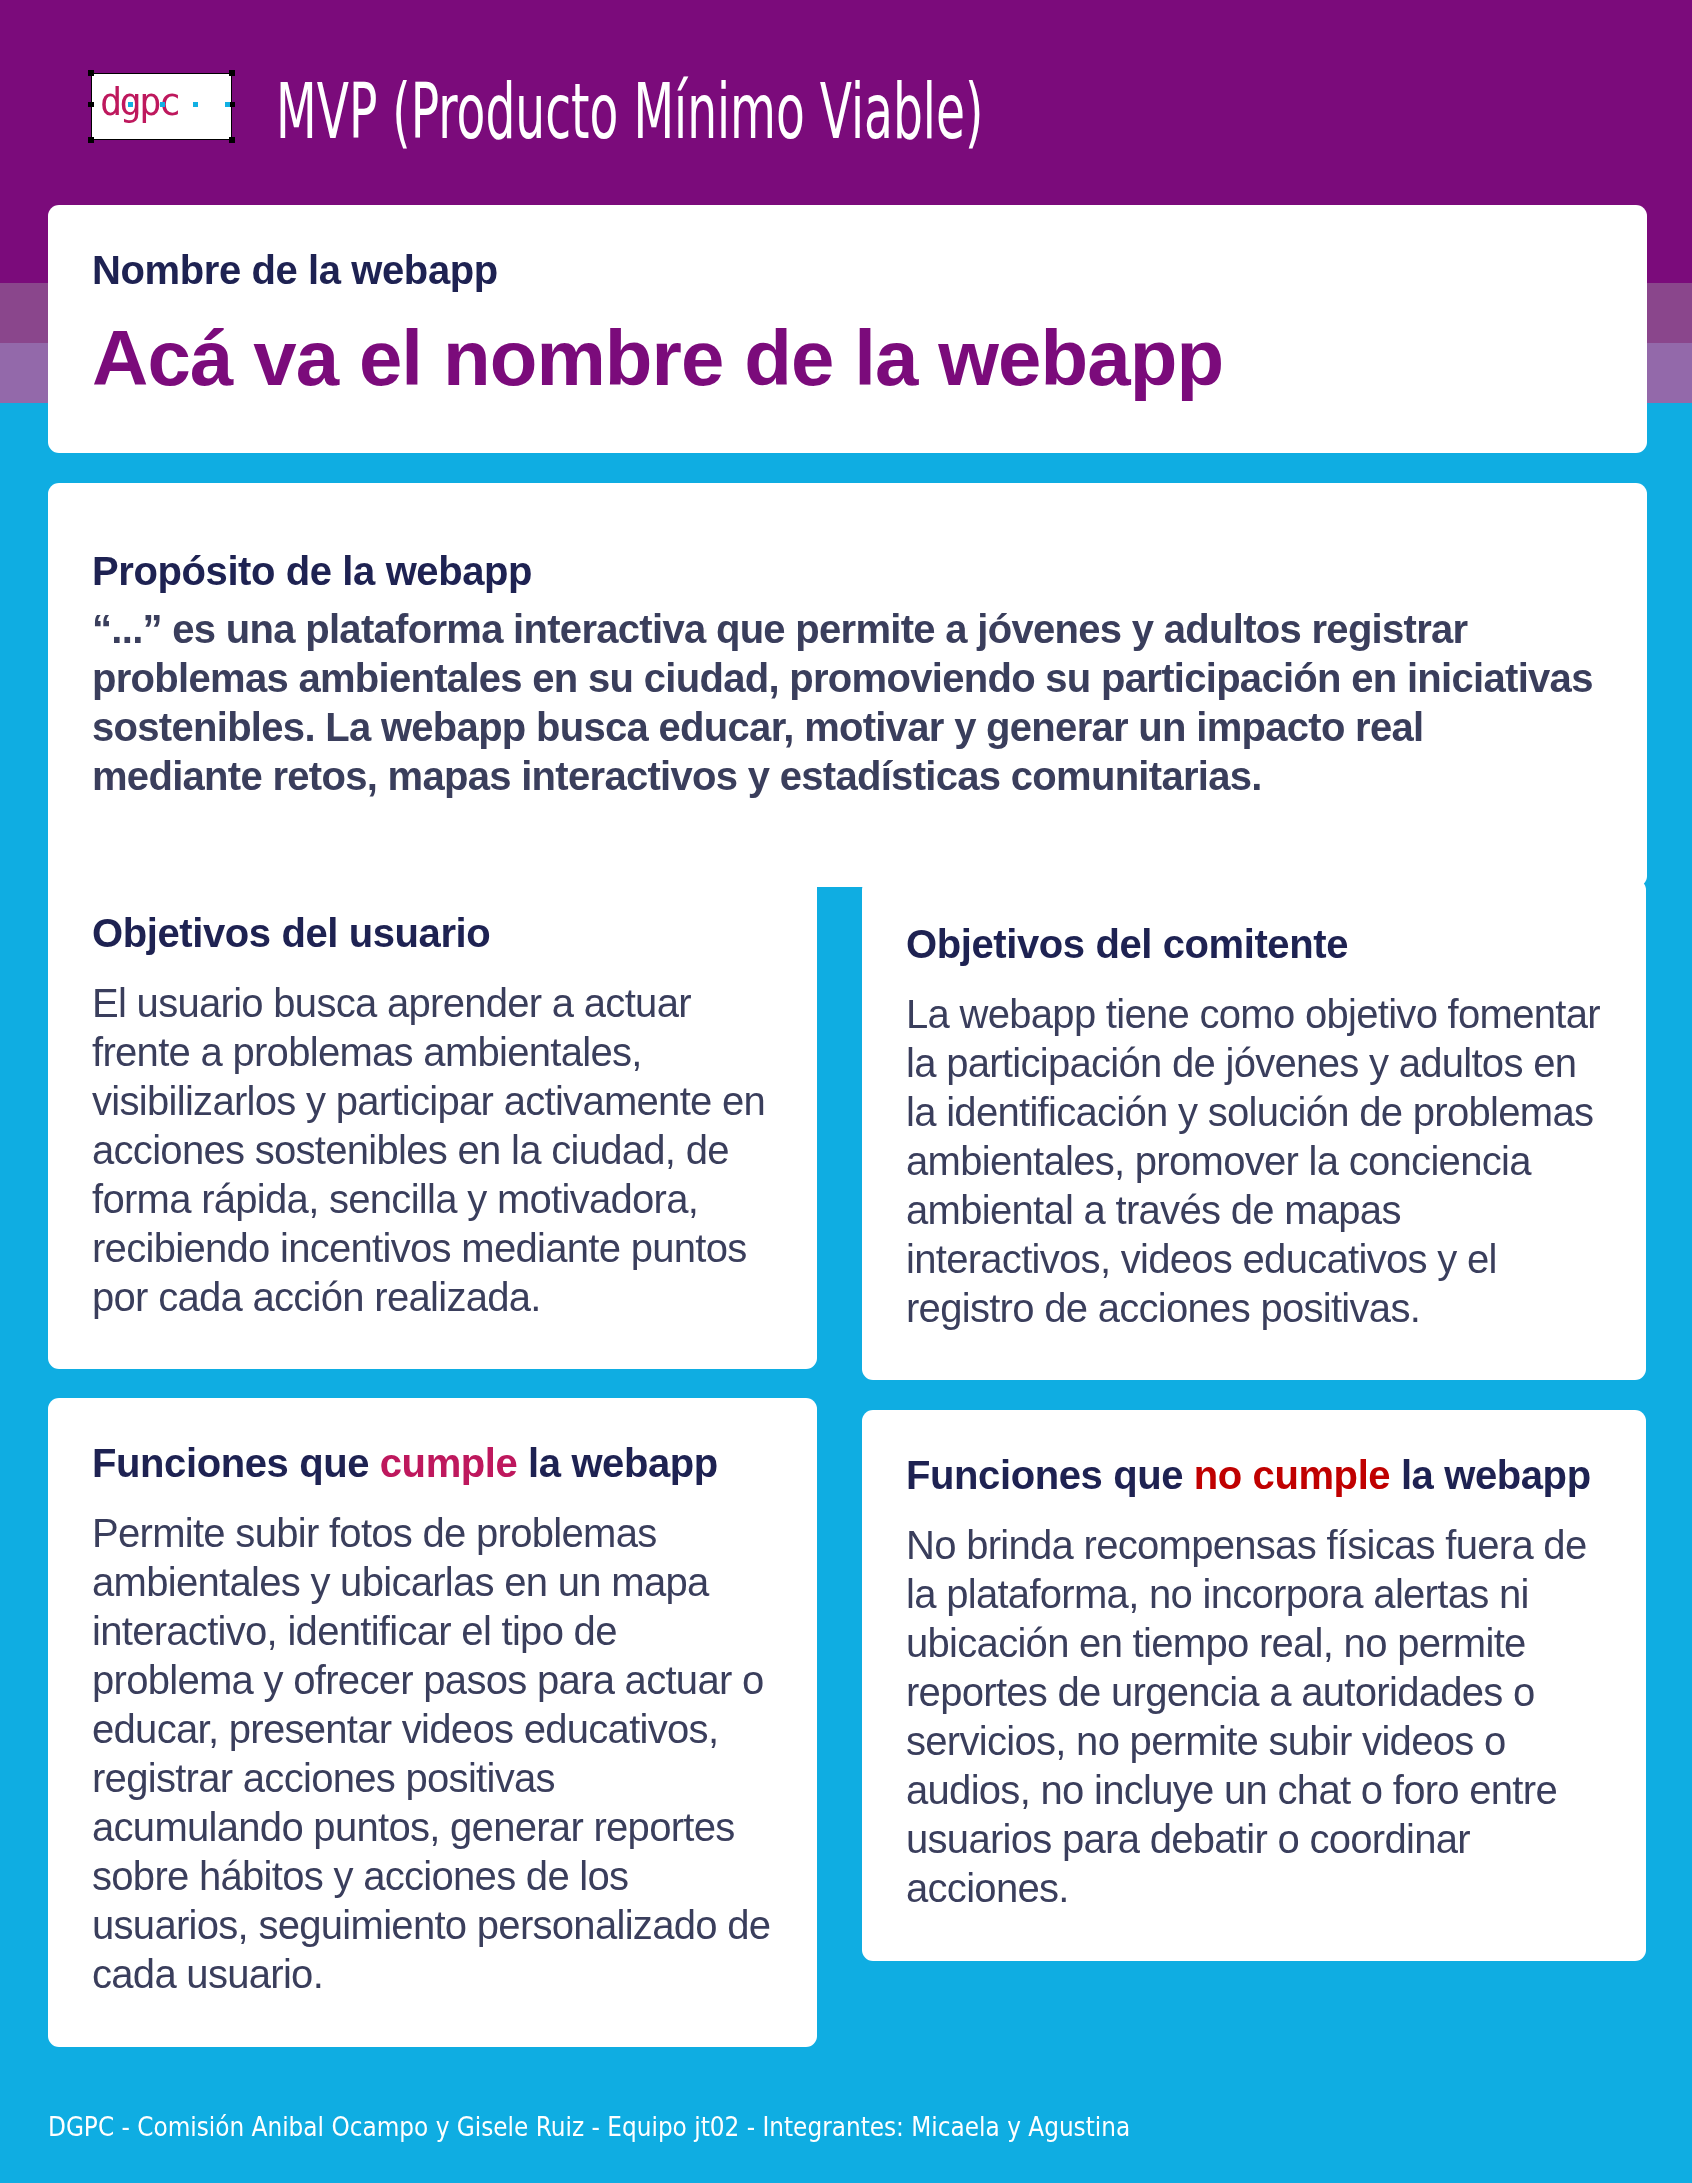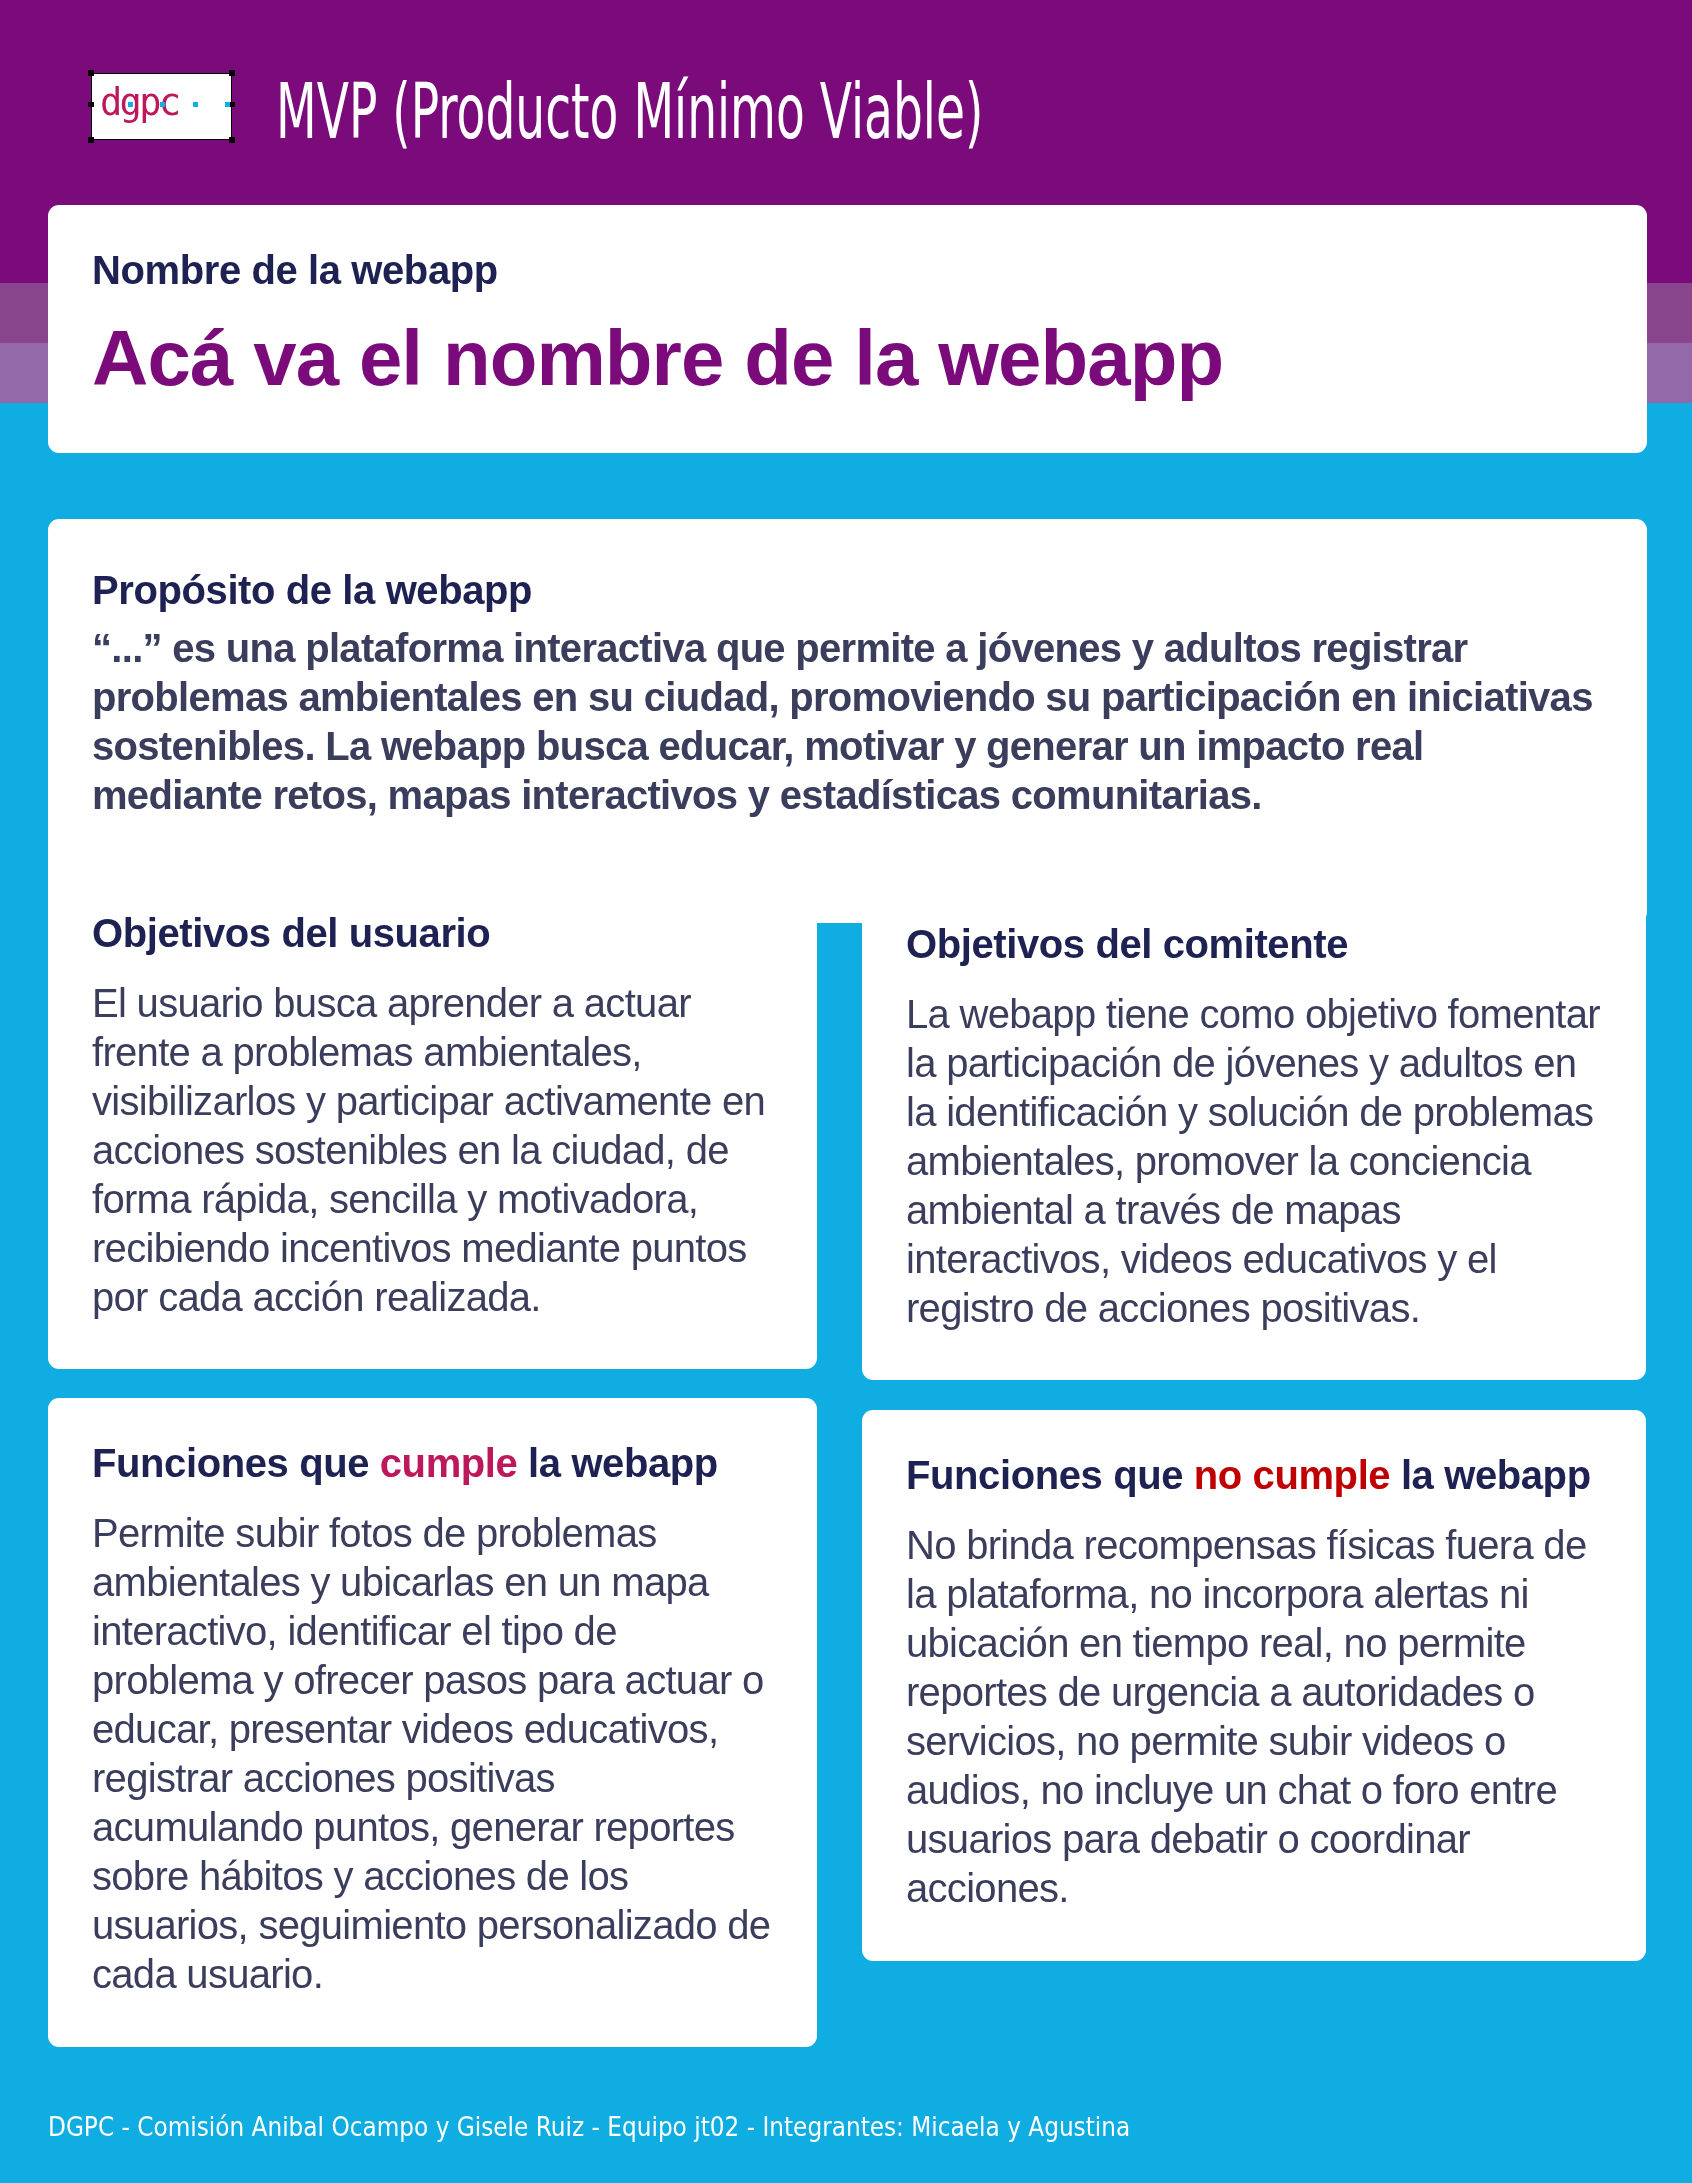--- a/index.html
+++ b/index.html
@@ -65,21 +65,21 @@
     font-size: 40px;
     line-height: 49px;
     margin: 0;
     letter-spacing: -0.7px;
   }
   .card-1 { left: 48px; top: 205px; width: 1599px; height: 248px; padding-top: 41px; }
   .card-1 .big {
     color: #7b0b7b; font-weight: bold; font-size: 78px; line-height: 89px;
     margin-top: 18.7px; white-space: nowrap; letter-spacing: -0.9px;
   }
-  .card-2 { left: 48px; top: 483px; width: 1599px; height: 404px; padding-top: 47px; margin-top: 36px; }
+  .card-2 { left: 48px; top: 483px; width: 1599px; height: 404px; padding-top: 64px; }
   .card-2 .card-body { margin-top: 9px; font-weight: bold; }
   .card-3 { left: 48px; top: 868px; width: 769px; height: 501px; padding-top: 41px; }
   .card-4 { left: 862px; top: 868px; width: 784px; height: 501px; padding-top: 41px; margin-top: 11px; }
   .card-5 { left: 48px; top: 1398px; width: 769px; height: 649px; padding-top: 41px; }
   .card-6 { left: 862px; top: 1398px; width: 784px; height: 551px; padding-top: 41px; margin-top: 12px; }
   .card-3 .card-body, .card-4 .card-body, .card-5 .card-body, .card-6 .card-body { margin-top: 21.3px; }
 
   .green { color: #be185d; }
   .red { color: #c00000; }
 

